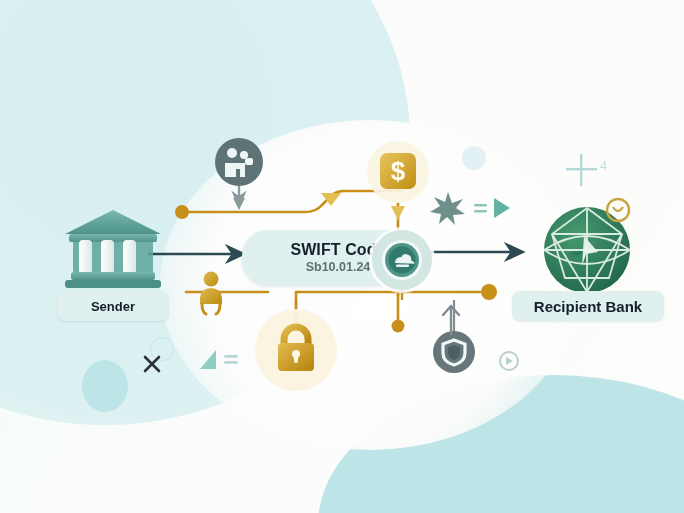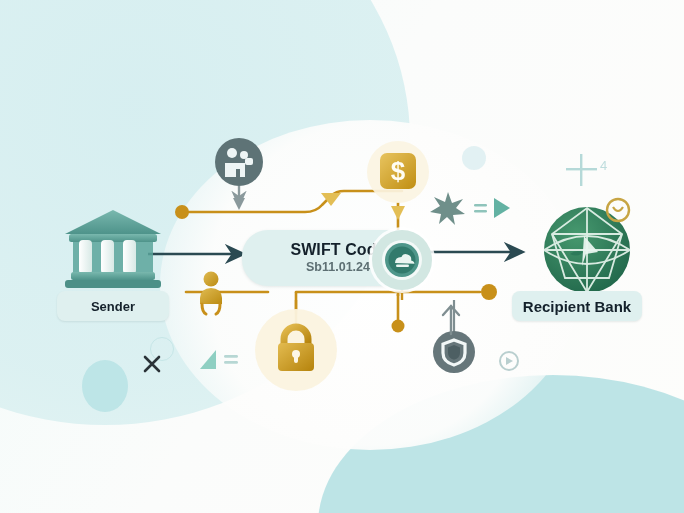--- a/index.html
+++ b/index.html
@@ -70,21 +70,21 @@
     align-items: center;
     justify-content: center;
     color: #14212b;
     font-weight: bold;
   }
 
   #sender-icon { left: 57px; top: 204px; width: 112px; height: 88px; }
   #sender-pill { left: 57px; top: 291px; width: 112px; height: 30px; font-size: 13px; }
 
   #recipient-icon { left: 532px; top: 204px; width: 110px; height: 92px; }
-  #recipient-pill { left: 512px; top: 291px; width: 130px; height: 30px; font-size: 15px; }
+  #recipient-pill { left: 512px; top: 291px; width: 152px; height: 30px; font-size: 15px; }
 
   
   #swift-card {
     left: 242px; top: 230px;
     width: 170px; height: 56px;
     background: #dff0ef;
     border-radius: 26px;
     box-shadow: 0 1px 3px rgba(60,90,90,.13);
     display: flex; flex-direction: column;
     justify-content: center;
@@ -220,21 +220,21 @@
       <rect x="14" y="68" width="84" height="8" rx="2.5" fill="url(#g-bank)"></rect>
       <rect x="8" y="76" width="96" height="8" rx="3" fill="#4c9087"></rect>
     </svg>
   </div>
   <div class="pill" id="sender-pill">
     <span>Sender</span>
   </div>
 
   <div class="pill" id="swift-card">
     <div id="swift-title">SWIFT Code</div>
-    <div id="swift-sub">Sb11.01.24</div>
+    <div id="swift-sub">Sb10.01.24</div>
   </div>
 
   <div class="node" id="swift-badge">
     <svg width="68" height="68" viewBox="0 0 68 68">
       <circle cx="34" cy="34" r="33" fill="#ffffff" opacity=".85"></circle>
       <circle cx="34" cy="34" r="30" fill="#d2e7e2"></circle>
       <circle cx="34" cy="34" r="20" fill="#ffffff" opacity=".75"></circle>
       <circle cx="34" cy="34" r="17" fill="#4f968a"></circle>
       <circle cx="34" cy="34" r="13.5" fill="#327a6c"></circle>
       <path d="M27,37 q0,-6 6.5,-6 q1.5,-4 6,-2.6 q4.5,1.4 3.6,6 q3.4,.6 3.4,3.4 z" fill="#eaf5f1"></path>

